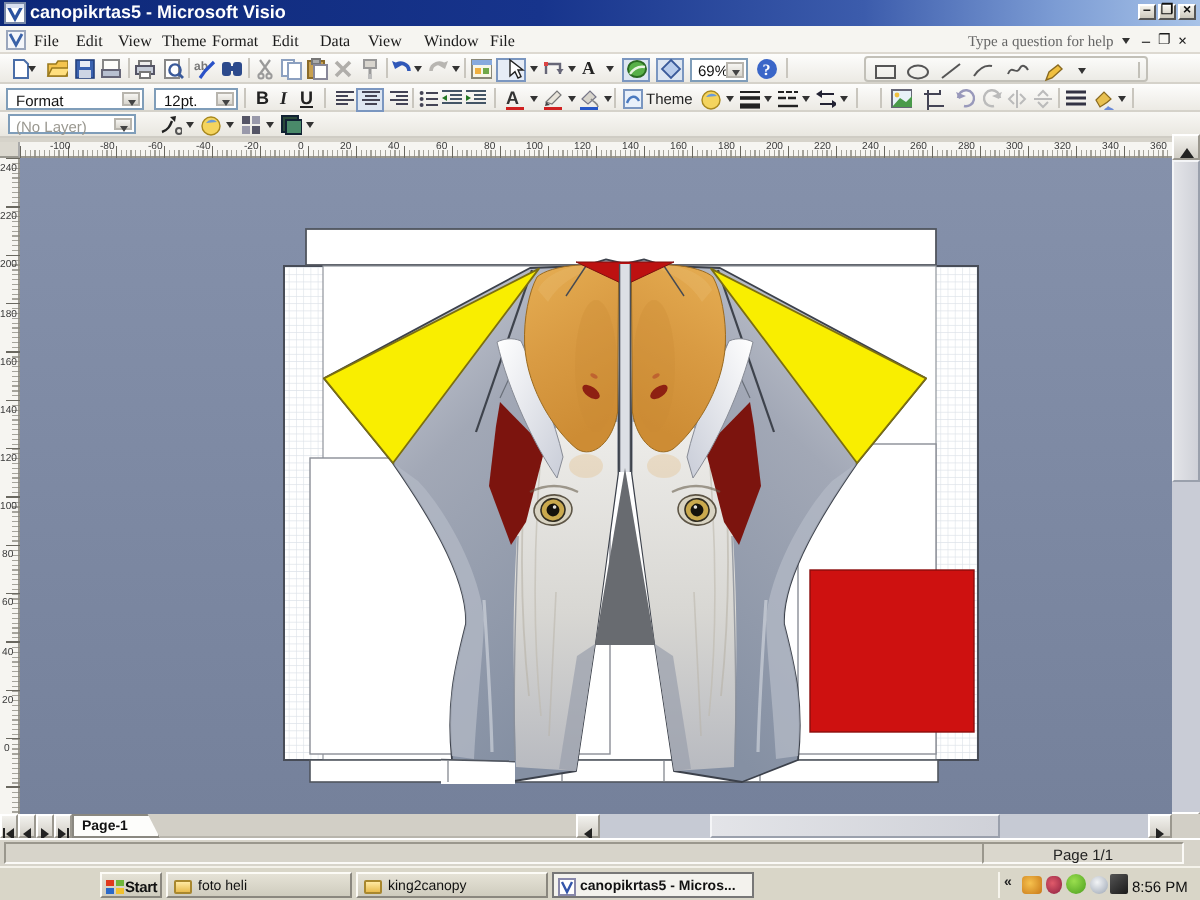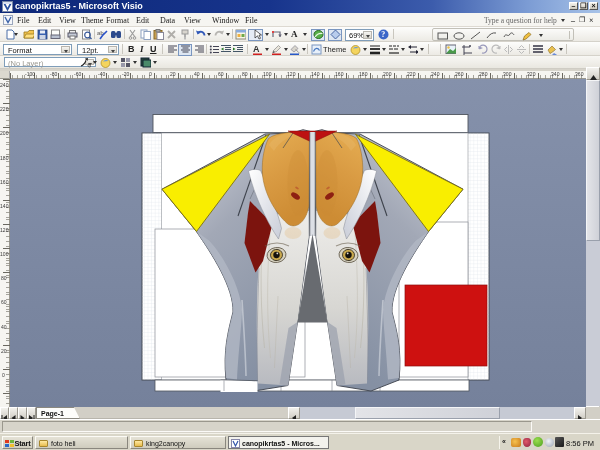--- a/index.html
+++ b/index.html
@@ -33,21 +33,21 @@
 
 #vscroll{left:586px;top:67px;width:14px;height:352px;background:#c9ccd6;}
 #hscrollrow{left:0;top:407px;width:600px;height:12px;background:#d2cfc6;}
 .sbtn{position:absolute;background:linear-gradient(#f2f1ed,#d2cfc7);border:1px solid #9b988f;border-top-color:#fff;border-left-color:#fff;text-align:center;color:#222;}
 .thumb{position:absolute;background:linear-gradient(90deg,#e3e4e8,#cfd1d8);border:1px solid #9aa0ac;border-top-color:#f4f5f7;border-left-color:#f4f5f7;}
 
 #status{left:0;top:419px;width:600px;height:14px;background:#d7d4ca;border-top:1px solid #fff;}
 .sunken{position:absolute;border:1px solid #9a978d;border-bottom-color:#fbfaf7;border-right-color:#fbfaf7;}
 
 #taskbar{left:0;top:433px;width:600px;height:17px;background:#d9d6c8;border-top:1px solid #f4f2ea;}
-.task{position:absolute;top:2px;height:13px;background:linear-gradient(#e5e2d6,#cfccbe);border:1px solid #8a877e;border-top-color:#fcfbf6;border-left-color:#fcfbf6;font-size:7px;color:#111;overflow:hidden;white-space:nowrap;}
+.task{position:absolute;top:2px;height:13px;background:linear-gradient(#e5e2d6,#cfccbe);border:1px solid #8a877e;border-top-color:#fcfbf6;border-left-color:#fcfbf6;font-size:7px;color:#111;overflow:hidden;white-space:nowrap;margin-left:48px;}
 .task .fold{position:absolute;left:3px;top:2.5px;width:9px;height:7px;background:linear-gradient(#ffe9a2,#e8bc4e);border:1px solid #a8872e;border-radius:1px;}
 </style></head>
 <body>
 <div id="screen">
 
  <div id="title" class="abs">
   <svg class="abs" style="left:2px;top:1px" width="11" height="11" viewBox="0 0 11 11">
         <rect x="0.5" y="0.5" width="10" height="10" fill="#fdfdfd" stroke="#7a8aa8"></rect>
         <path d="M2 2 L5.5 8.5 L9 2" stroke="#2a52a0" stroke-width="1.6" fill="none"></path>
         <rect x="1" y="1" width="9" height="2" fill="#d8e0f0"></rect>
@@ -329,21 +329,21 @@
         <path d="M1 2h10M1 5h10M1 8h10" stroke="#334" stroke-width="1.4"></path>
       </svg>
   <svg class="ic" style="left:546px" width="12" height="12">
         <path d="M2 6L6 2l3.5 3.5c-2 2-4 3-5.5 4z" fill="#e8c050" stroke="#8a6a20" stroke-width="0.6"></path>
         <path d="M8 9c1 1 2.5 1 3 2H6c0.5-1 1.5-1 2-2z" fill="#6a8ad8"></path>
       </svg>
   <span class="dd" style="left:559px;top:6px"></span>
   <span class="sep" style="left:566px"></span>
  </div>
  <div id="tb3" class="tb abs">
-  <div class="combo" style="left:4px;top:1px;width:92px;height:10px;">
+  <div class="combo" style="left:4px;top:1px;width:64px;height:10px;">
         <span style="position:absolute;left:3px;top:1px;color:#9a9890">(No Layer)</span>
         <span class="ca"></span>
       </div>
   <svg class="ic" style="left:80px;top:1px" width="12" height="11">
         <path d="M1 9C4 8 5 6 6 3.5" fill="none" stroke="#222" stroke-width="1.2"></path>
         <path d="M5 1.5L8 1L7.5 4z" fill="#222"></path>
         <circle cx="9.5" cy="8.5" r="1.5" fill="none" stroke="#555"></circle>
       </svg>
   <span class="dd" style="left:93px;top:5px"></span>
   <svg class="ic" style="left:100px;top:1px" width="12" height="12">
@@ -530,20 +530,21 @@
         </svg></div>
   <div class="abs" style="left:300px;top:0;width:274px;height:12px;background:#c6cad4;"></div>
   <div class="thumb" style="left:355px;top:0;width:145px;height:12px"></div>
   <div class="sbtn" style="left:574px;top:0;width:12px;height:12px"><svg width="8" height="8" style="margin-top:2px">
           <path d="M2 1L6 4L2 7z" fill="#222"></path>
         </svg></div>
  </div>
 
  <div id="status" class="abs">
   <div class="sunken" style="left:2px;top:1px;width:530px;height:11px;"></div>
+  <div class="sunken" style="left:491px;top:1px;width:101px;height:11px;background:#dad7cd;text-align:center;font-size:7.5px;color:#222;padding-top:1px">Page 1/1</div>
  </div>
 
  <div id="taskbar" class="abs">
   <div class="task" style="left:2px;width:31px;font-weight:bold;font-size:7.5px;">
     <svg style="position:absolute;left:2px;top:2px" width="9" height="9" viewBox="0 0 9 9">
           <rect x="0" y="1" width="4" height="3" fill="#e03a1e"></rect>
           <rect x="5" y="1" width="4" height="3" fill="#6fb53a"></rect>
           <rect x="0" y="5" width="4" height="3" fill="#2a68c8"></rect>
           <rect x="5" y="5" width="4" height="3" fill="#f0c02e"></rect>
         </svg>

